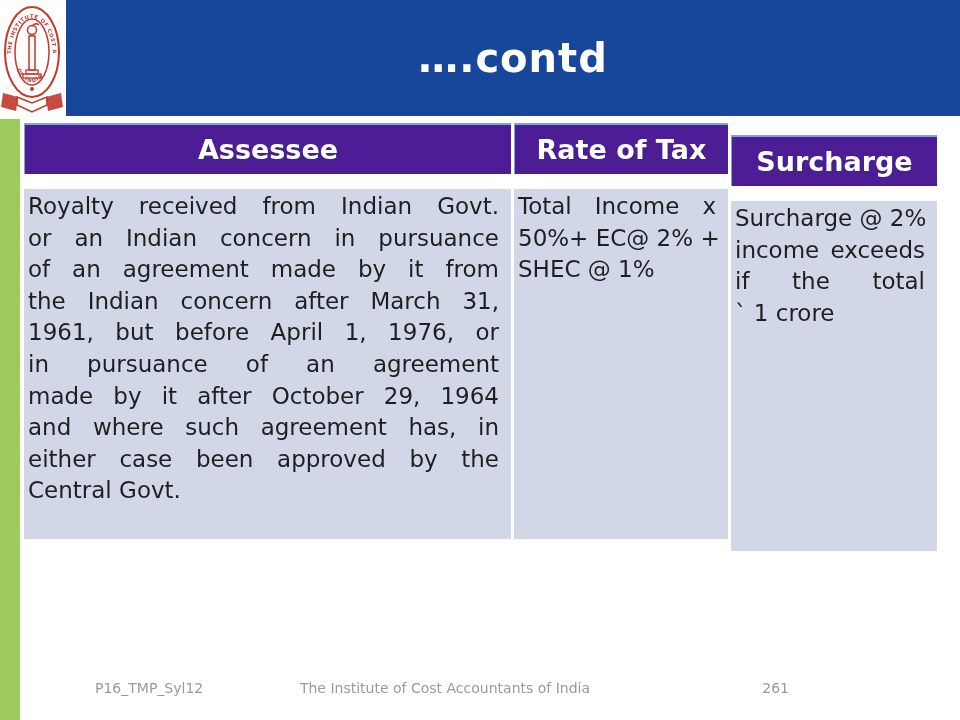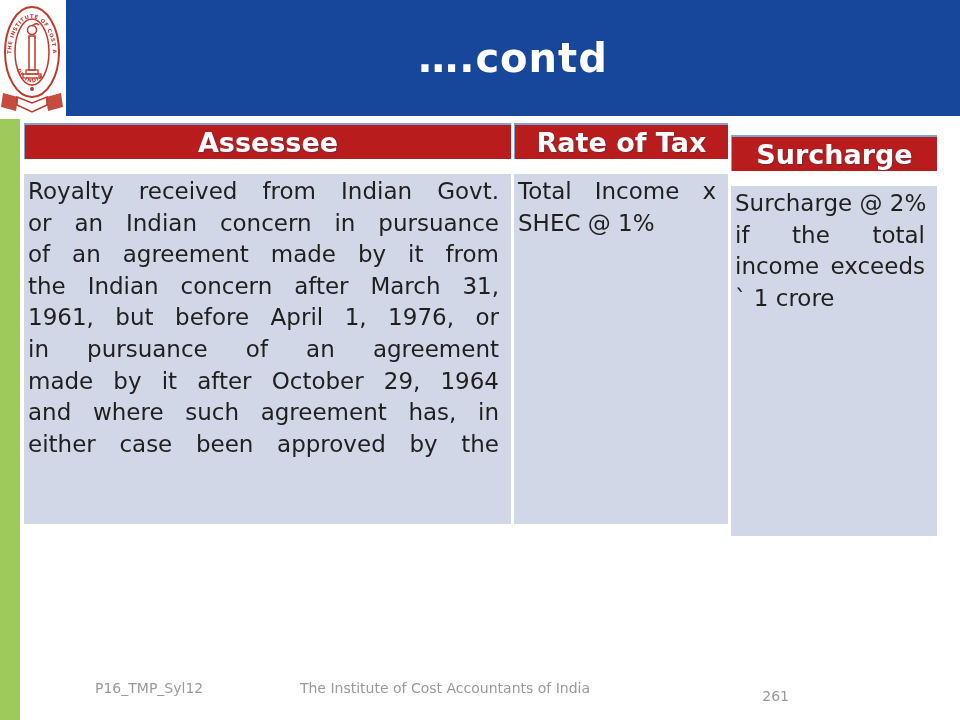--- a/index.html
+++ b/index.html
@@ -27,21 +27,21 @@
     position:absolute;left:0;top:119px;width:20px;height:601px;
     background:#9CCB5C;
   }
   
   .tbl{
     position:absolute;left:24px;top:123px;width:913px;
   }
   .tbl-row{display:flex;}
   .gap-col{width:3px;flex:0 0 3px;background:#ffffff;}
   .hdr-cell{
-    height:36px;background:#b91c1c;
+    height:51px;background:#4c1d95;
     color:#ffffff;font-weight:bold;font-size:27px;
     display:flex;align-items:center;justify-content:center;
     text-shadow:1px 1px 1px rgba(40,60,90,0.45);
     border-top:2px solid #7fa5d2;border-left:1px solid #7fa5d2;
     box-sizing:border-box;
   }
   .gap-row{height:3px;background:#ffffff;}
   .body-cell{
     height:350px;background:#D2D7E8;
     color:#1f1f1f;font-size:23px;line-height:31.6px;
@@ -58,21 +58,21 @@
     white-space:nowrap;
   }
   .jline.last{text-align-last:left;}
   
   .footer{
     position:absolute;left:0;top:680px;width:828px;height:20px;
     color:#9A9A9A;font-size:14px;
   }
   .footer-left{position:absolute;left:95px;top:0;}
   .footer-center{position:absolute;left:445px;top:0;transform:translateX(-50%);white-space:nowrap;}
-  .footer-right{position:absolute;right:39px;top:8px;}
+  .footer-right{position:absolute;right:39px;top:0;}
   
   .logo-svg{display:block;}
 </style>
 </head>
 <body>
 
 <div class="logo-panel">
   <svg class="logo-svg" width="64" height="117" viewBox="0 0 64 117">
     <defs>
       <path id="arcTop" d="M 11,56 A 21,38 0 1 1 53,56" fill="none"></path>
@@ -121,31 +121,33 @@
     <div class="body-cell c1">
         <div class="jline">Royalty received from Indian Govt.</div>
         <div class="jline">or an Indian concern in pursuance</div>
         <div class="jline">of an agreement made by it from</div>
         <div class="jline">the Indian concern after March 31,</div>
         <div class="jline">1961, but before April 1, 1976, or</div>
         <div class="jline">in pursuance of an agreement</div>
         <div class="jline">made by it after October 29, 1964</div>
         <div class="jline">and where such agreement has, in</div>
         <div class="jline">either case been approved by the</div>
+        <div class="jline last">Central Govt.</div>
       </div>
     <div class="gap-col"></div>
     <div class="body-cell c2">
         <div class="jline">Total Income x</div>
+        <div class="jline">50%+ EC@ 2% +</div>
         <div class="jline last">SHEC @ 1%</div>
       </div>
     <div class="gap-col"></div>
     <div class="body-cell c3">
         <div class="jline">Surcharge @ 2%</div>
+        <div class="jline">income exceeds</div>
         <div class="jline">if the total</div>
-        <div class="jline">income exceeds</div>
         <div class="jline last">` 1 crore</div>
       </div>
   </div>
 </div>
 
 <div class="footer">
   <span class="footer-left">P16_TMP_Syl12</span>
   <span class="footer-center">The Institute of Cost Accountants of India</span>
   <span class="footer-right">261</span>
 </div>

